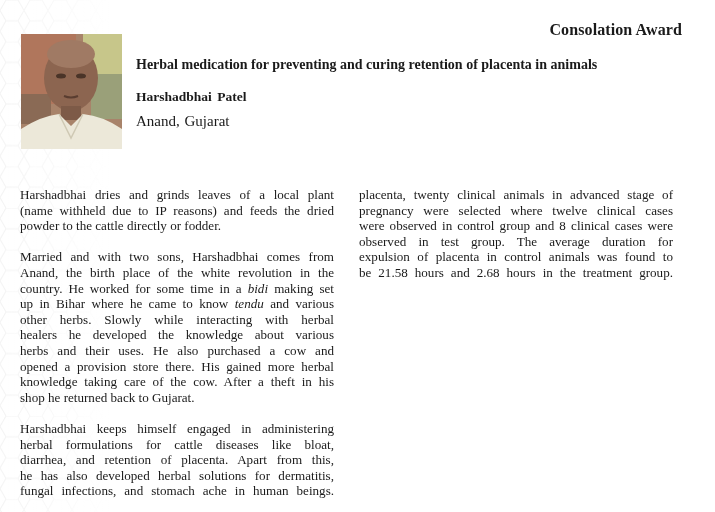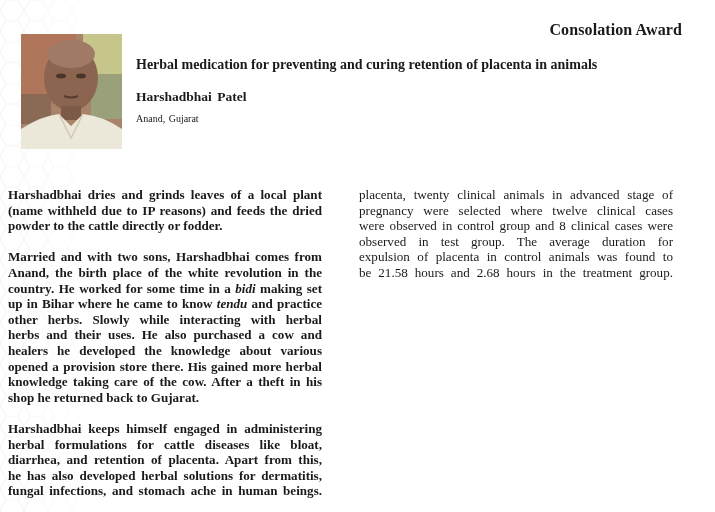--- a/index.html
+++ b/index.html
@@ -53,33 +53,33 @@
       left: 136px;
       top: 89px;
       font-size: 13.5px;
       font-weight: bold;
       word-spacing: 2px;
     }
     .location {
       position: absolute;
       left: 136px;
       top: 113px;
-      font-size: 10px;
+      font-size: 15px;
       word-spacing: 1px;
       text-align: right;
     }
     .col {
       position: absolute;
       top: 187px;
       width: 314px;
       font-size: 13.1px;
       line-height: 15.6px;
       text-align: justify;
     }
-    .col-left { left: 8px; font-weight: bold; }
+    .col-left { left: 20px; }
     .col-right { left: 359px; }
     .col p {
       margin: 0 0 15.6px 0;
     }
     .col p.last { margin-bottom: 0; }
     .col p span.line {
       display: block;
       text-align: justify;
       text-align-last: justify;
       white-space: nowrap;
@@ -133,24 +133,24 @@
 <div class="col col-left">
   <p>
     <span class="line">Harshadbhai dries and grinds leaves of a local plant</span>
     <span class="line">(name withheld due to IP reasons) and feeds the dried</span>
     <span class="line end">powder to the cattle directly or fodder.</span>
   </p>
   <p>
     <span class="line">Married and with two sons, Harshadbhai comes from</span>
     <span class="line">Anand, the birth place of the white revolution in the</span>
     <span class="line"><span>country. He worked for some time in a</span> <em>bidi</em> <span>making set</span></span>
-    <span class="line"><span>up in Bihar where he came to know</span> <em>tendu</em> <span>and practice</span></span>
+    <span class="line"><span>up in Bihar where he came to know</span> <em>tendu</em> <span>and various</span></span>
     <span class="line">other herbs. Slowly while interacting with herbal</span>
+    <span class="line">healers he developed the knowledge about various</span>
     <span class="line">herbs and their uses. He also purchased a cow and</span>
-    <span class="line">healers he developed the knowledge about various</span>
     <span class="line">opened a provision store there. His gained more herbal</span>
     <span class="line">knowledge taking care of the cow. After a theft in his</span>
     <span class="line end">shop he returned back to Gujarat.</span>
   </p>
   <p class="last">
     <span class="line">Harshadbhai keeps himself engaged in administering</span>
     <span class="line">herbal formulations for cattle diseases like bloat,</span>
     <span class="line">diarrhea, and retention of placenta. Apart from this,</span>
     <span class="line">he has also developed herbal solutions for dermatitis,</span>
     <span class="line">fungal infections, and stomach ache in human beings.</span>

